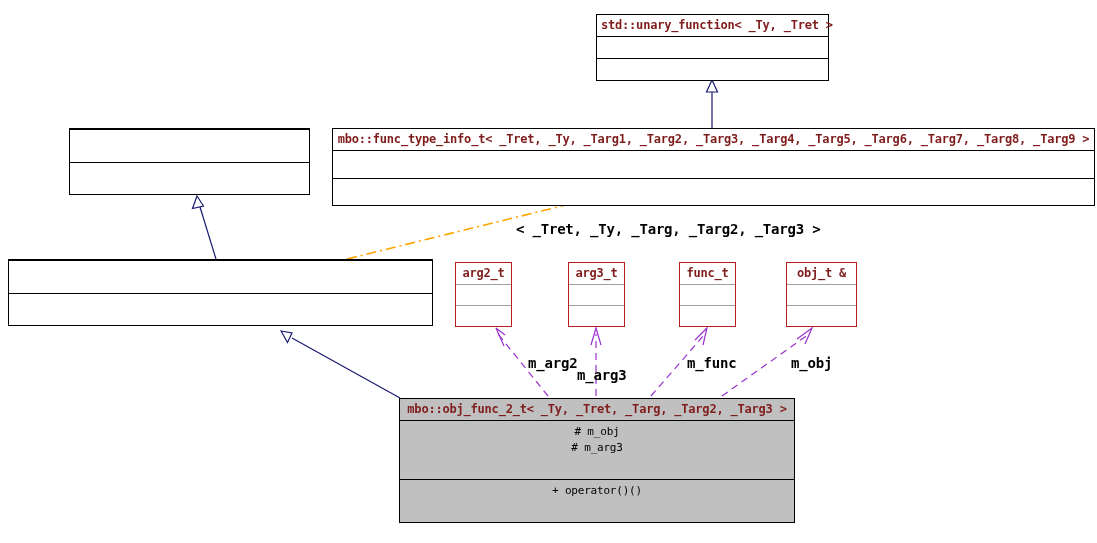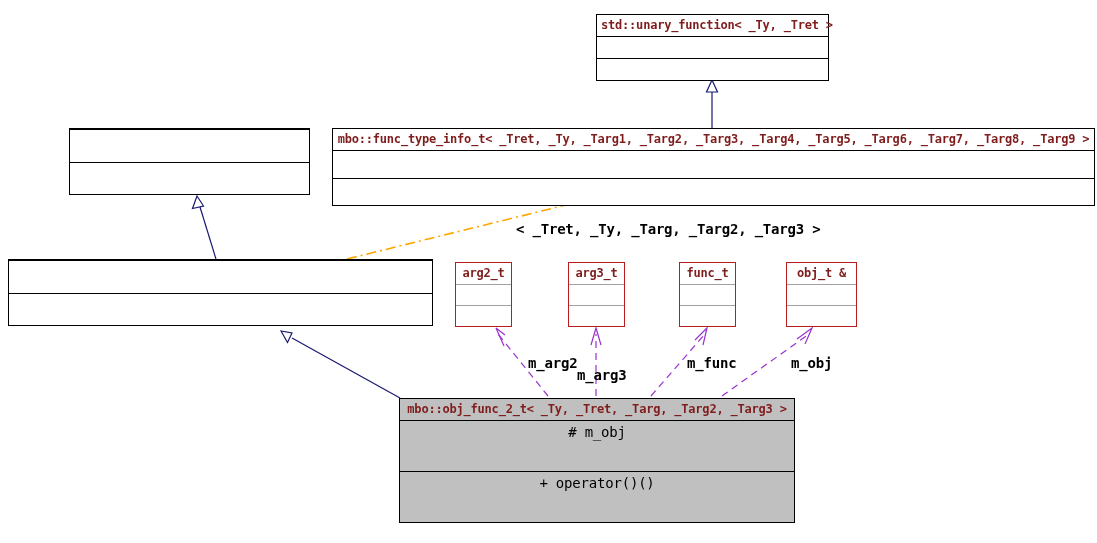--- a/index.html
+++ b/index.html
@@ -61,21 +61,21 @@
     background: #a0a0a0;
   }
   .uml-compartment {
     box-sizing: border-box;
     flex: 1 1 auto;
   }
   .uml-compartment.attrs,
   .uml-compartment.ops {
     padding: 3px 4px 4px 4px;
     text-align: center;
-    font-size: 14px;
+    font-size: 11px;
     line-height: 16px;
     color: #000000;
     white-space: nowrap;
     letter-spacing: -0.2px;
   }
   .member-line {
     display: block;
   }
   .edge-label {
     position: absolute;
@@ -195,20 +195,21 @@
     <div class="uml-compartment attrs"></div>
     <div class="uml-sep"></div>
     <div class="uml-compartment ops"></div>
   </div>
 
   <div class="uml-node gray-fill" style="left:399px; top:398px; width:396px; height:125px;">
     <div class="uml-title">mbo::obj_func_2_t&lt; _Ty, _Tret, _Targ, _Targ2, _Targ3 &gt;</div>
     <div class="uml-sep"></div>
     <div class="uml-compartment attrs">
       <span class="member-line"># m_obj</span>
+      <span class="member-line"># m_arg3</span>
     </div>
     <div class="uml-sep"></div>
     <div class="uml-compartment ops">
       <span class="member-line">+ operator()()</span>
     </div>
   </div>
 
   <div class="edge-label" style="left:516px; top:222px;">&lt; _Tret, _Ty, _Targ, _Targ2, _Targ3 &gt;</div>
 
   <div class="edge-label" style="left:528px; top:356px;">m_arg2</div>

